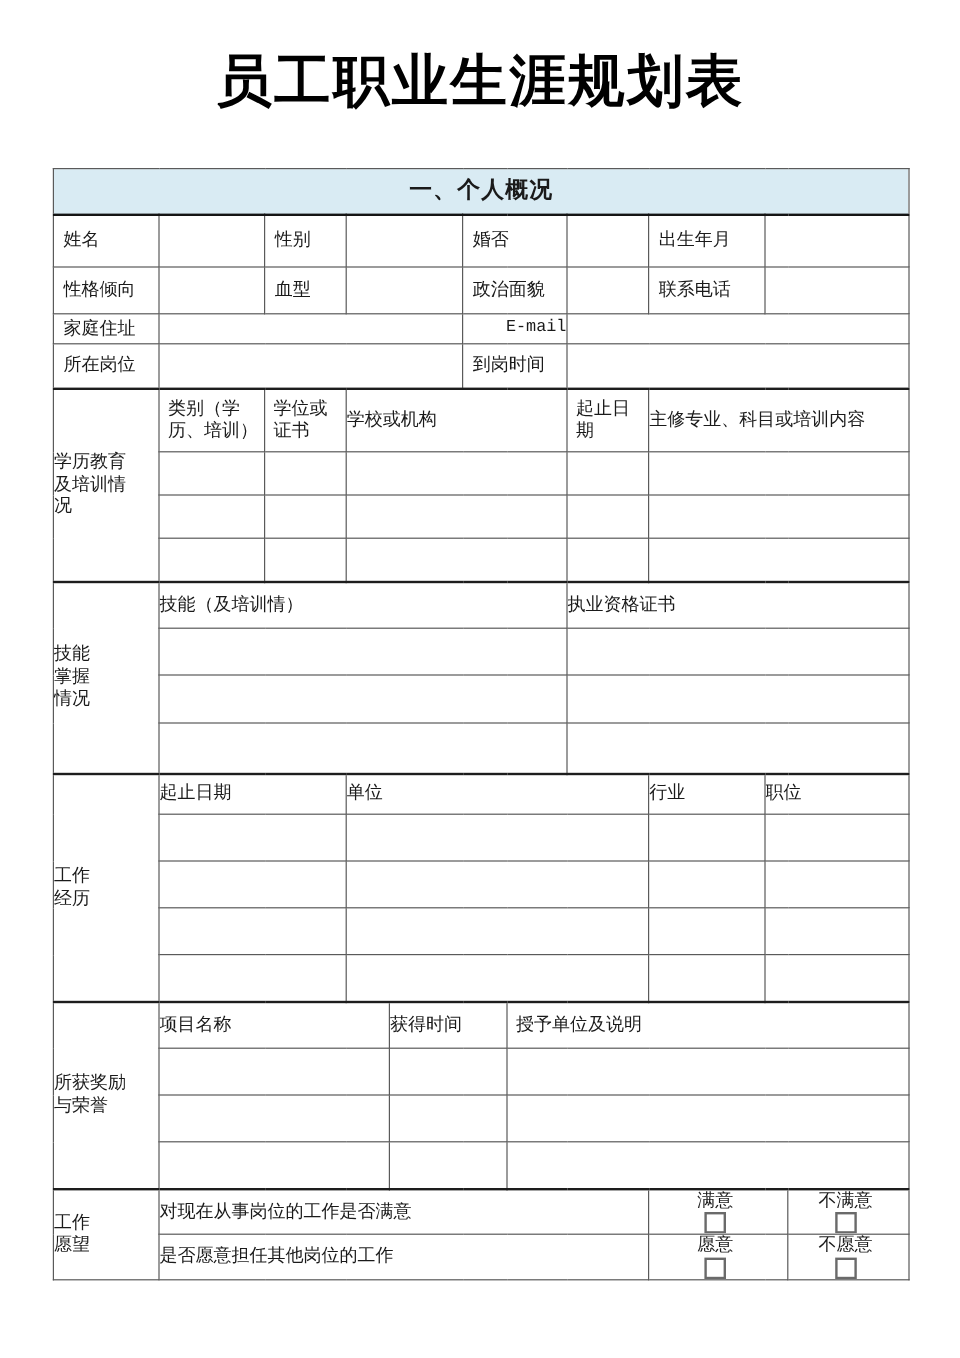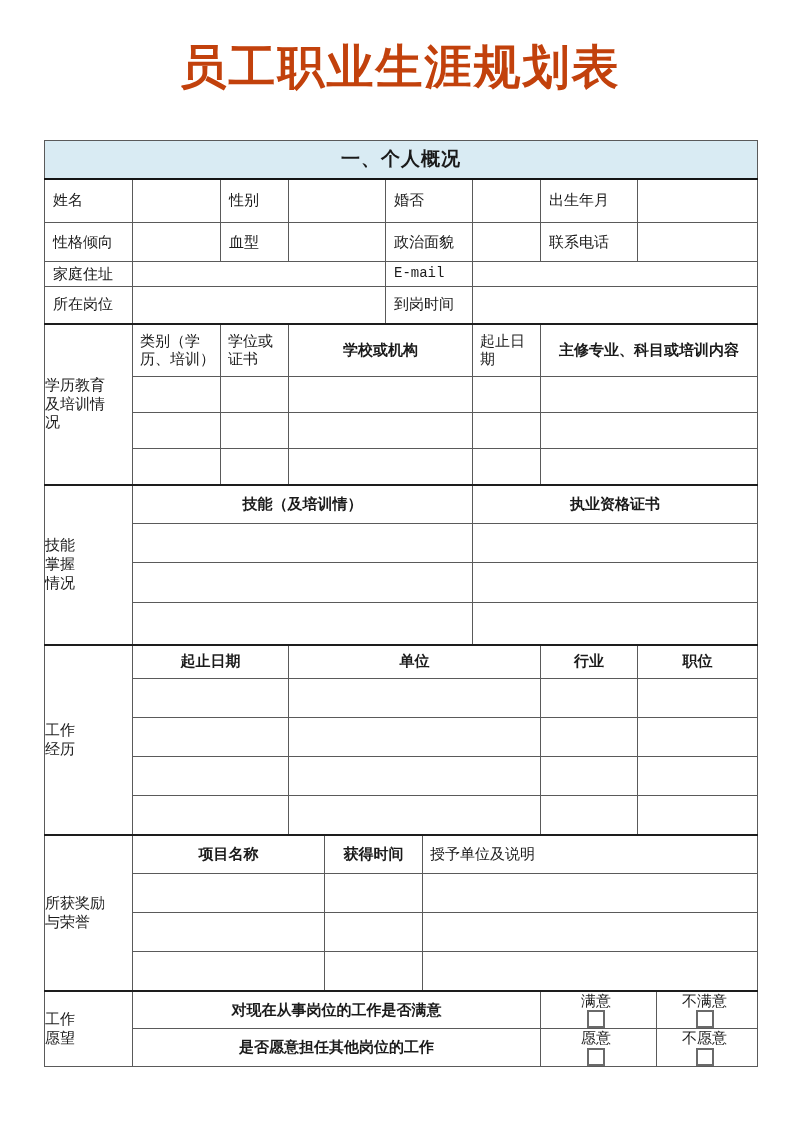--- a/index.html
+++ b/index.html
@@ -3,42 +3,42 @@
 <meta charset="utf-8">
 <style>
   html,body { margin:0; padding:0; background:#ffffff; }
   .page {
     position:relative; width:800px; height:1132px; background:#ffffff;
     font-family:"Liberation Serif", serif; color:#1a1a1a; overflow:hidden;
   }
   .doc-title {
     position:absolute; top:36px; left:0; width:100%; margin:0;
     text-align:center; font-family:"Liberation Sans", sans-serif;
-    font-weight:bold; font-size:47px; letter-spacing:2px; color:#c2410c;
+    font-weight:bold; font-size:47px; letter-spacing:2px; color:#000000;
   }
   table.form {
     position:absolute; left:44px; top:140px; width:713px;
     border-collapse:collapse; table-layout:fixed;
     border:1px solid #6d28d9;
   }
   td {
     border:1px solid #5a5a5a; font-size:15px; line-height:1.25;
     padding:0; overflow:hidden; vertical-align:middle;
   }
   tr.header-row td {
     background:#d9ebf3; text-align:center;
     font-family:"Liberation Sans", sans-serif; font-weight:bold;
     font-size:19px; border-bottom:2px solid #141414; letter-spacing:1px;
   }
   tr.sec td { border-top:2px solid #1d1d1d; }
   .lbl { padding-left:8px; text-align:left; }
   .rh  { white-space:pre-line; }
-  .ch  { text-align:center; white-space:pre-line;font-weight:bold; }
+  .ch  { text-align:left; white-space:pre-line; }
   .chl { text-align:left; padding-left:7px; padding-right:4px; white-space:pre-line; }
-  .mono { font-family:"Liberation Mono", monospace; font-size:14px; }
+  .mono { font-family:"Liberation Mono", monospace; font-size:14px;text-align:right; }
   .opt { }
   .opt .opt-wrap { display:flex; align-items:center; justify-content:space-between; padding:0 16px 0 11px;flex-direction:column; }
   .box {
     display:inline-block; width:14px; height:14px;
     border:2px solid #6a6a6a; background:#ffffff; flex:0 0 auto;
   }
 </style>
 </head>
 <body>
 

